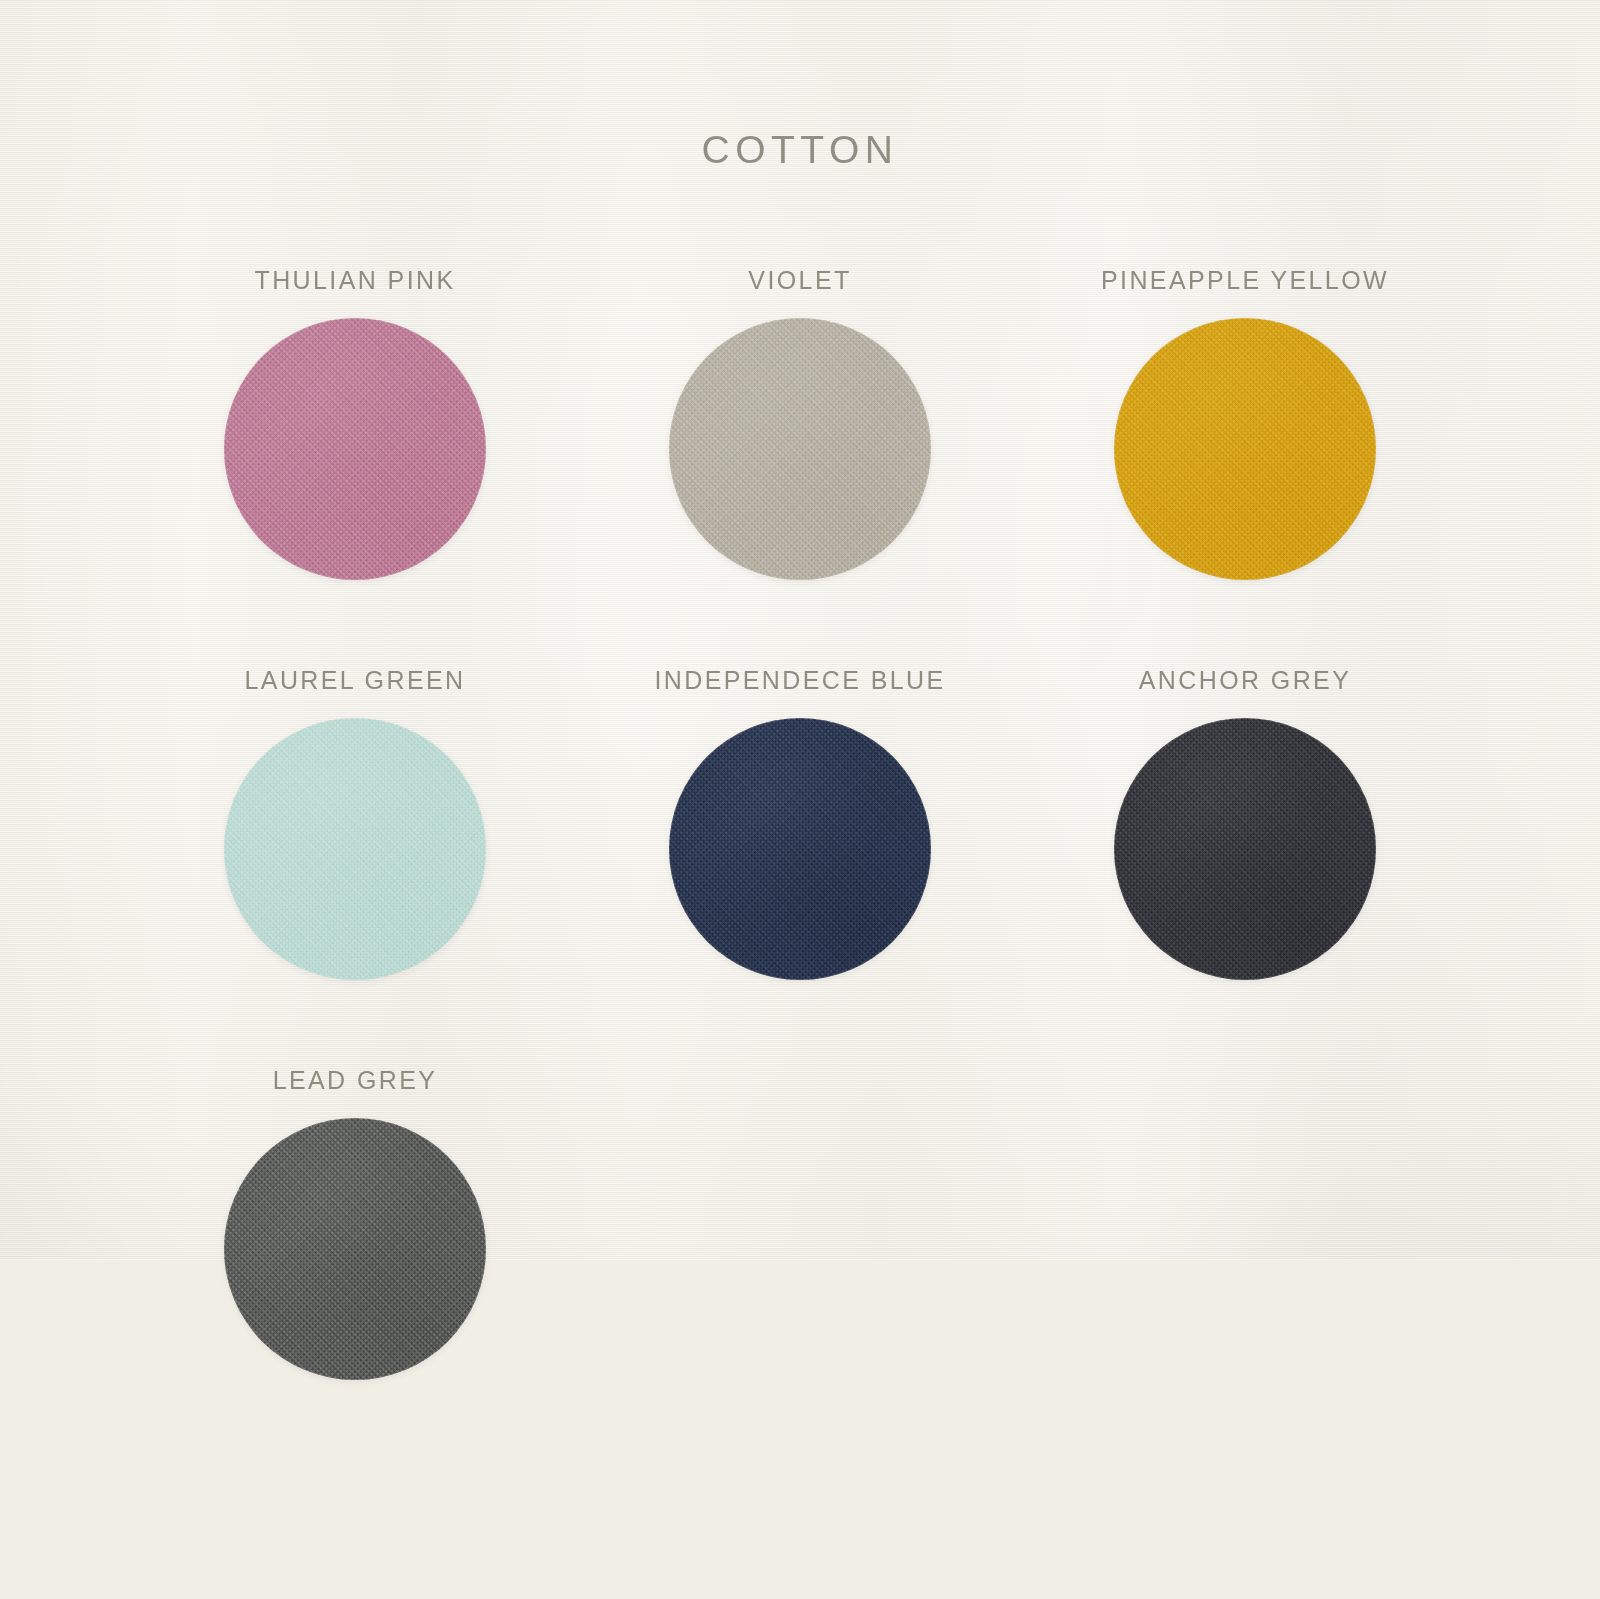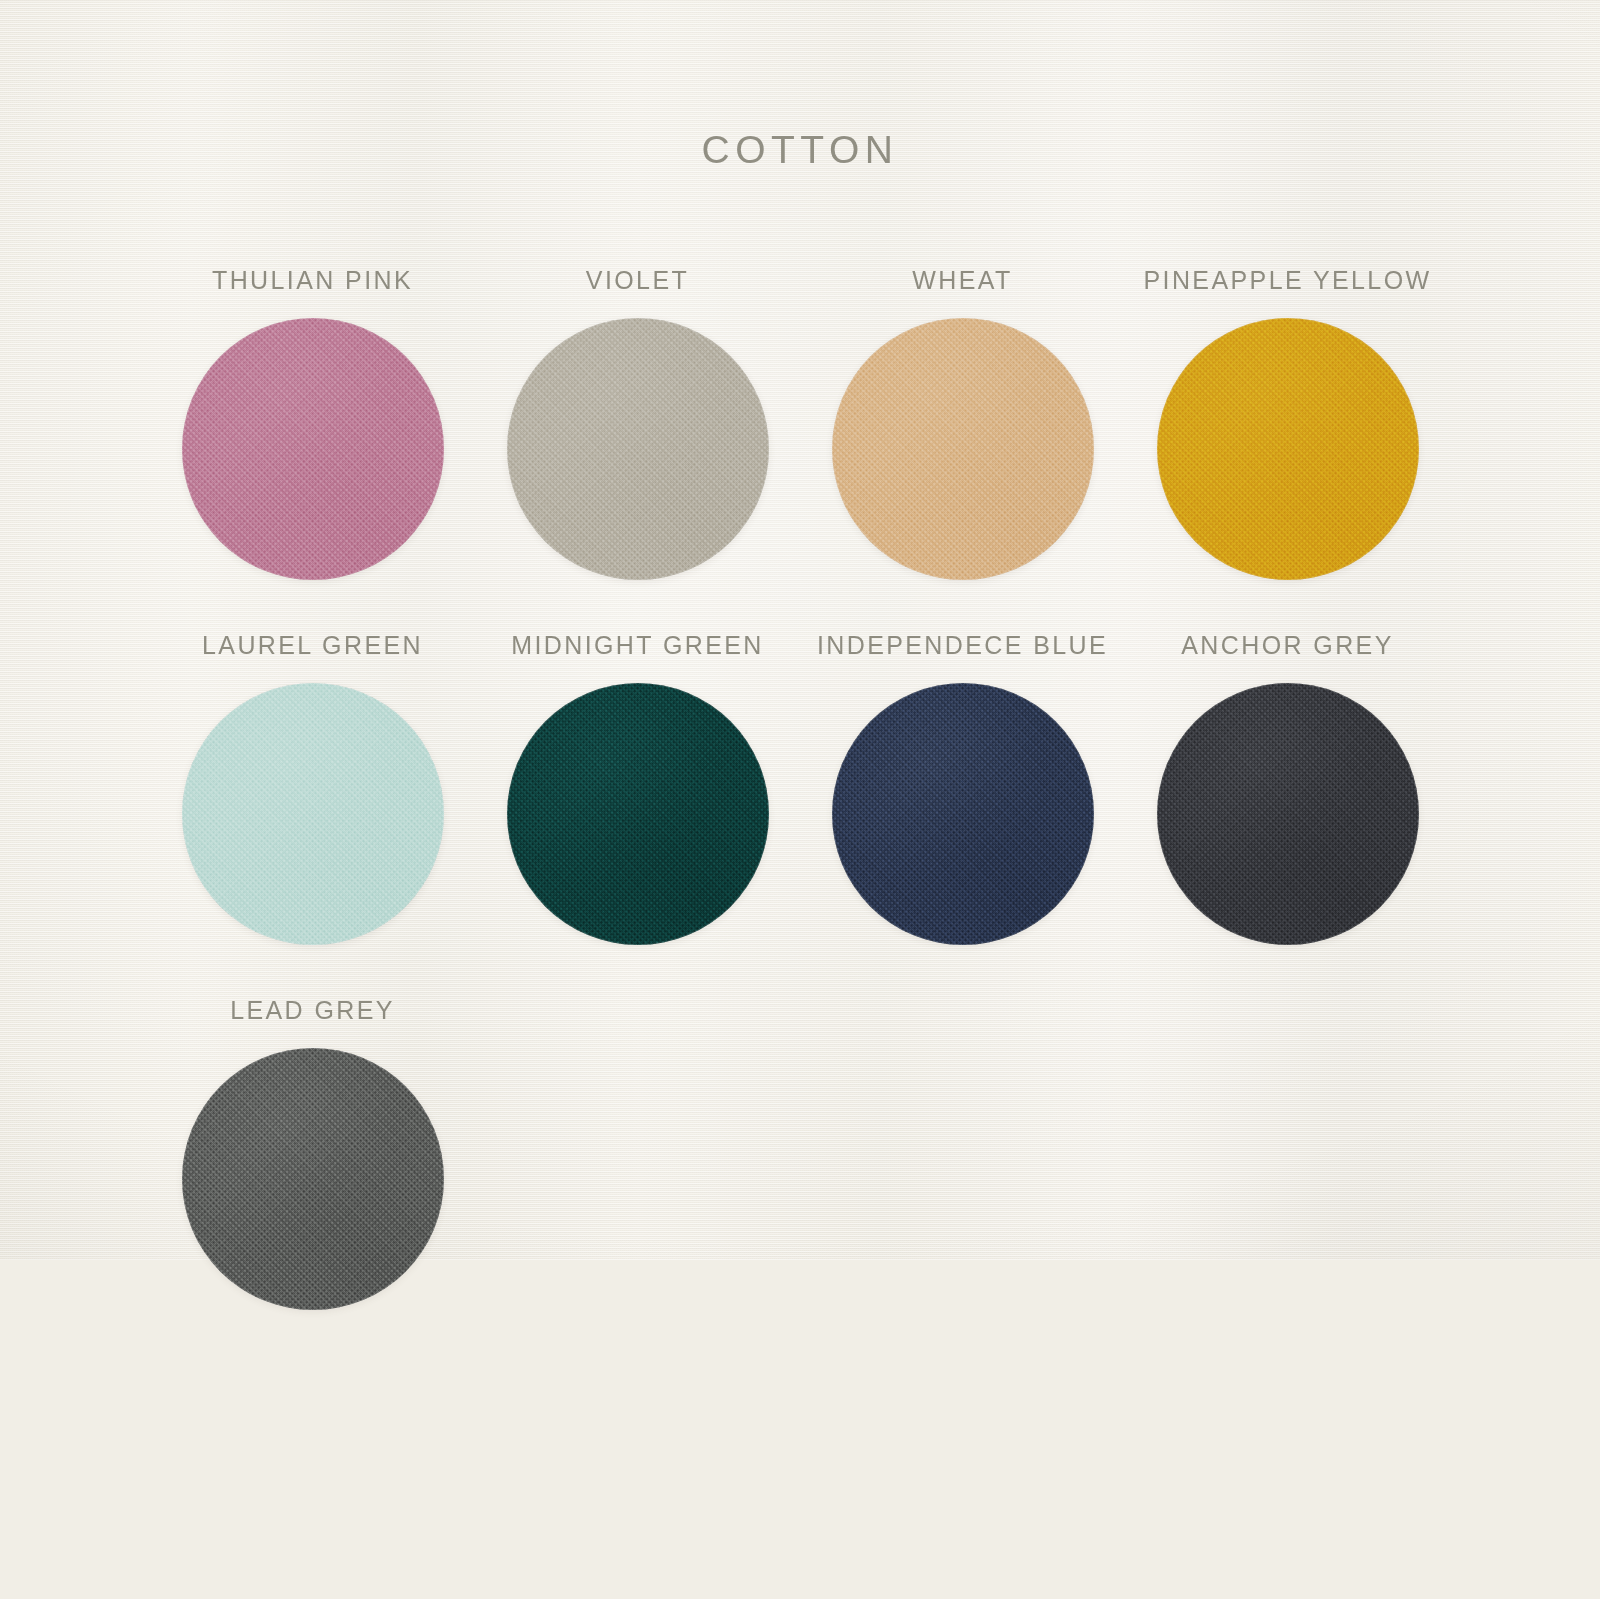--- a/index.html
+++ b/index.html
@@ -78,24 +78,25 @@
   }
 
   
   .grid {
     position: absolute;
     top: 268px;
     left: 150px;
     width: 1300px;
     z-index: 2;
     display: grid;
-    grid-template-columns: repeat(4, 1fr);
+    grid-template-columns: repeat(3, 1fr);
     grid-template-rows: repeat(3, 365px);
     column-gap: 0px;
     row-gap: 0px;
+    gap: 35px;
   }
 
   .cell {
     position: relative;
     display: flex;
     flex-direction: column;
     align-items: center;
   }
 
   .swatch-label {
@@ -195,37 +196,29 @@
 
     <div class="cell">
       <div class="swatch-label">THULIAN PINK</div>
       <div class="swatch light" style="background-color: rgb(189, 124, 151);"></div>
     </div>
     <div class="cell">
       <div class="swatch-label">VIOLET</div>
       <div class="swatch light" style="background-color: rgb(182, 177, 164);"></div>
     </div>
     <div class="cell">
-      <div class="swatch-label">WHEAT</div>
-      <div class="swatch light" style="background-color: rgb(217, 180, 135);"></div>
-    </div>
-    <div class="cell">
       <div class="swatch-label">PINEAPPLE YELLOW</div>
       <div class="swatch light" style="background-color: rgb(212, 160, 23);"></div>
     </div>
 
     <div class="cell">
       <div class="swatch-label">LAUREL GREEN</div>
       <div class="swatch light" style="background-color: rgb(188, 218, 212);"></div>
     </div>
     <div class="cell">
-      <div class="swatch-label">MIDNIGHT GREEN</div>
-      <div class="swatch dark" style="background-color: rgb(12, 59, 56);"></div>
-    </div>
-    <div class="cell">
       <div class="swatch-label">INDEPENDECE BLUE</div>
       <div class="swatch dark" style="background-color: rgb(41, 53, 78);"></div>
     </div>
 
     <div class="cell">
       <div class="swatch-label">ANCHOR GREY</div>
       <div class="swatch dark" style="background-color: rgb(51, 53, 58);"></div>
     </div>
     <div class="cell">
       <div class="swatch-label">LEAD GREY</div>

